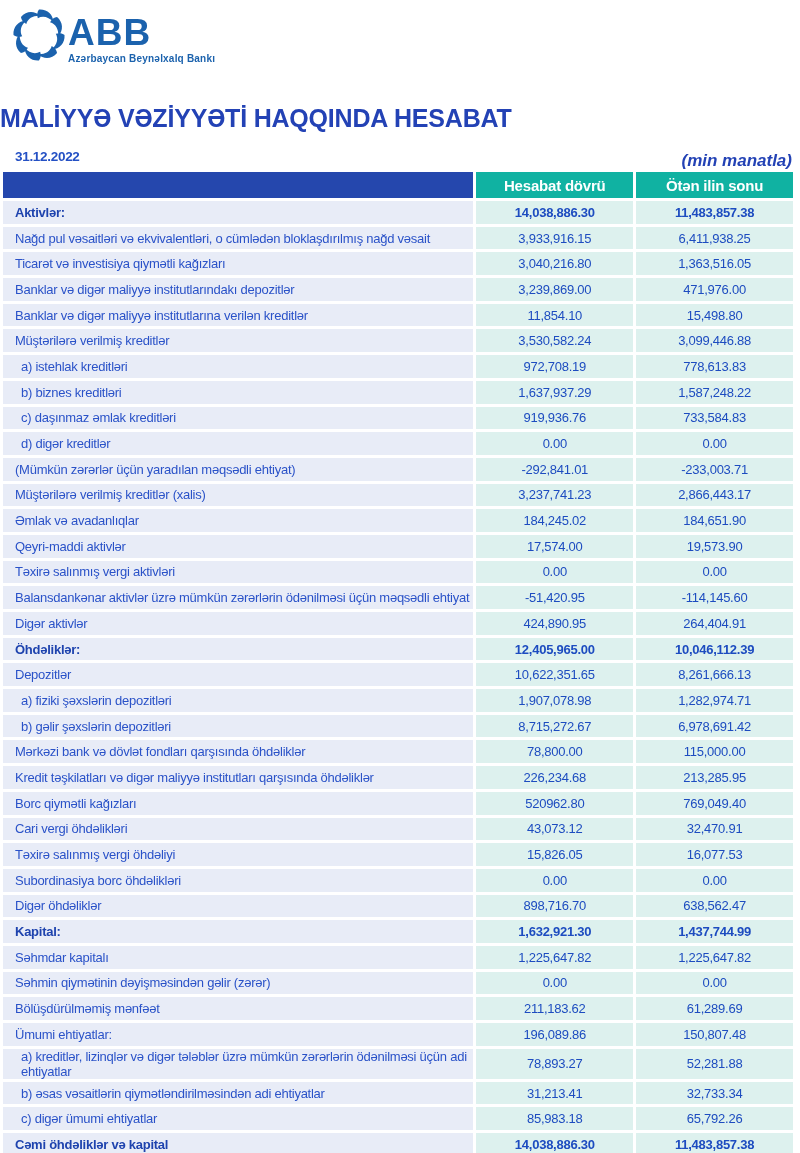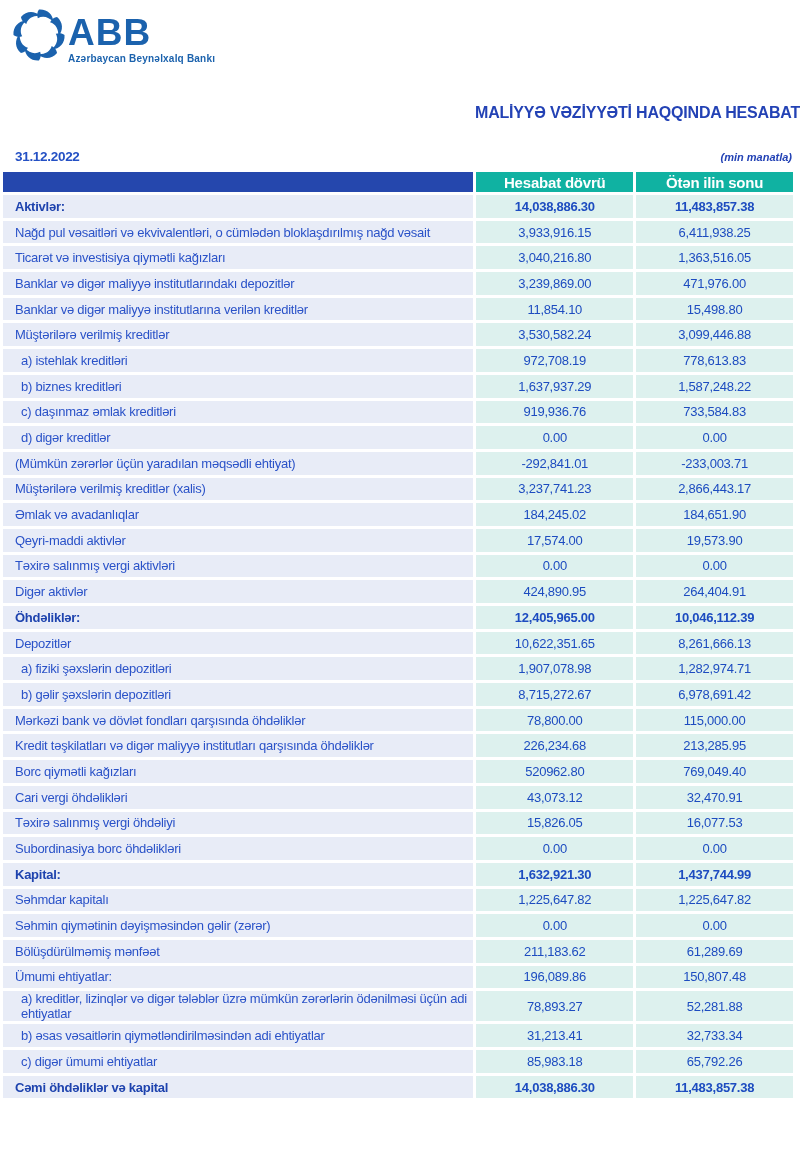--- a/index.html
+++ b/index.html
@@ -18,46 +18,46 @@
     font-size:37px;font-weight:700;color:#1b62ad;
     line-height:1;letter-spacing:1px;
   }
   .logo-sub{
     font-size:10px;font-weight:700;color:#1b62ad;
     margin-top:2px;letter-spacing:0.2px;
   }
   
   .title{
     position:absolute;top:104px;left:0;width:100%;
-    text-align:right;
-    font-size:16px;font-weight:700;color:#2342b5;
+    text-align:left;
+    font-size:25px;font-weight:700;color:#2342b5;
     letter-spacing:-0.2px;
   }
   .date{
     position:absolute;top:149px;left:15px;
     font-size:13.5px;font-weight:700;color:#2450c4;
     letter-spacing:-0.3px;
   }
   .unit-note{
     position:absolute;top:151px;right:8px;
-    font-size:11px;font-style:italic;font-weight:700;color:#2342b5;
+    font-size:17px;font-style:italic;font-weight:700;color:#2342b5;
   }
   
   .tbl-wrap{position:absolute;top:169px;left:0;width:796px;}
   table{
     border-collapse:separate;
     border-spacing:3px;
     width:796px;
     table-layout:fixed;
   }
   col.c-label{width:468px;}
   col.c-val{width:156px;}
   th,td{padding:0;margin:0;}
   th{
-    height:20px;
+    height:26px;
     font-size:15px;font-weight:700;color:#ffffff;
     text-align:center;vertical-align:middle;
     letter-spacing:-0.2px;
   }
   th.corner{background:#2547ad;}
   th.colhead{background:#10b2a2;}
   td{
     height:22.7px;
     vertical-align:middle;
     font-size:13px;
@@ -187,20 +187,25 @@
           <td class="lbl">Qeyri-maddi aktivlər</td>
           <td class="val">17,574.00</td>
           <td class="val">19,573.90</td>
         </tr>
         <tr>
           <td class="lbl">Təxirə salınmış vergi aktivləri</td>
           <td class="val">0.00</td>
           <td class="val">0.00</td>
         </tr>
         <tr>
+          <td class="lbl">Balansdankənar aktivlər üzrə mümkün zərərlərin ödənilməsi üçün məqsədli ehtiyat</td>
+          <td class="val">-51,420.95</td>
+          <td class="val">-114,145.60</td>
+        </tr>
+        <tr>
           <td class="lbl">Digər aktivlər</td>
           <td class="val">424,890.95</td>
           <td class="val">264,404.91</td>
         </tr>
         <tr class="bold">
           <td class="lbl">Öhdəliklər:</td>
           <td class="val">12,405,965.00</td>
           <td class="val">10,046,112.39</td>
         </tr>
         <tr>
@@ -240,20 +245,25 @@
         </tr>
         <tr>
           <td class="lbl">Təxirə salınmış vergi öhdəliyi</td>
           <td class="val">15,826.05</td>
           <td class="val">16,077.53</td>
         </tr>
         <tr>
           <td class="lbl">Subordinasiya borc öhdəlikləri</td>
           <td class="val">0.00</td>
           <td class="val">0.00</td>
+        </tr>
+        <tr>
+          <td class="lbl">Digər öhdəliklər</td>
+          <td class="val">898,716.70</td>
+          <td class="val">638,562.47</td>
         </tr>
         <tr class="bold">
           <td class="lbl">Kapital:</td>
           <td class="val">1,632,921.30</td>
           <td class="val">1,437,744.99</td>
         </tr>
         <tr>
           <td class="lbl">Səhmdar kapitalı</td>
           <td class="val">1,225,647.82</td>
           <td class="val">1,225,647.82</td>

